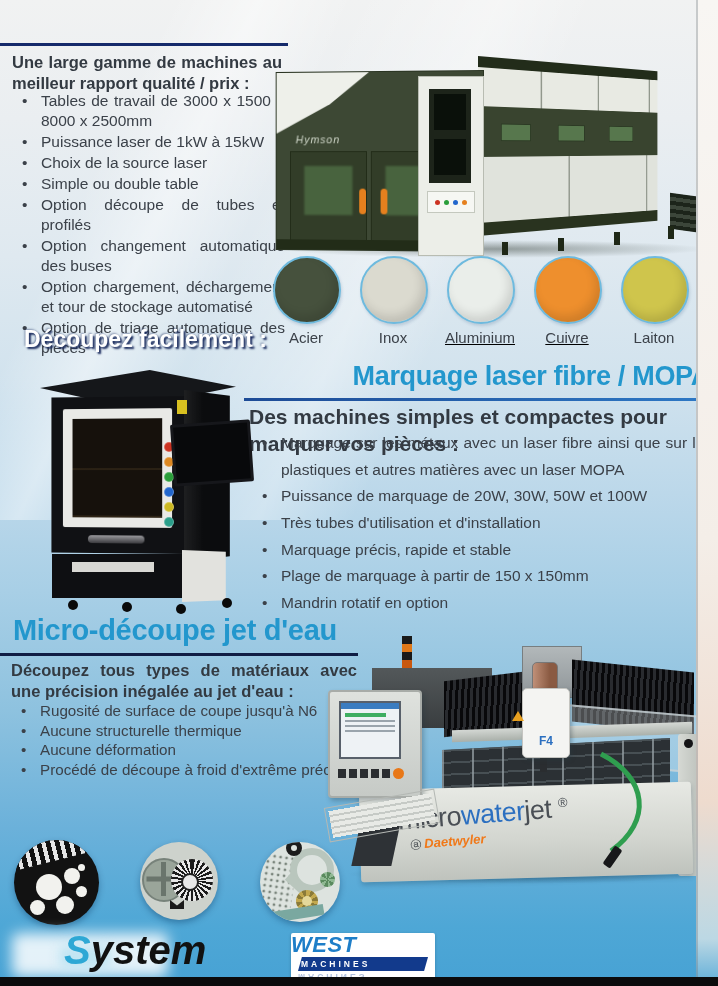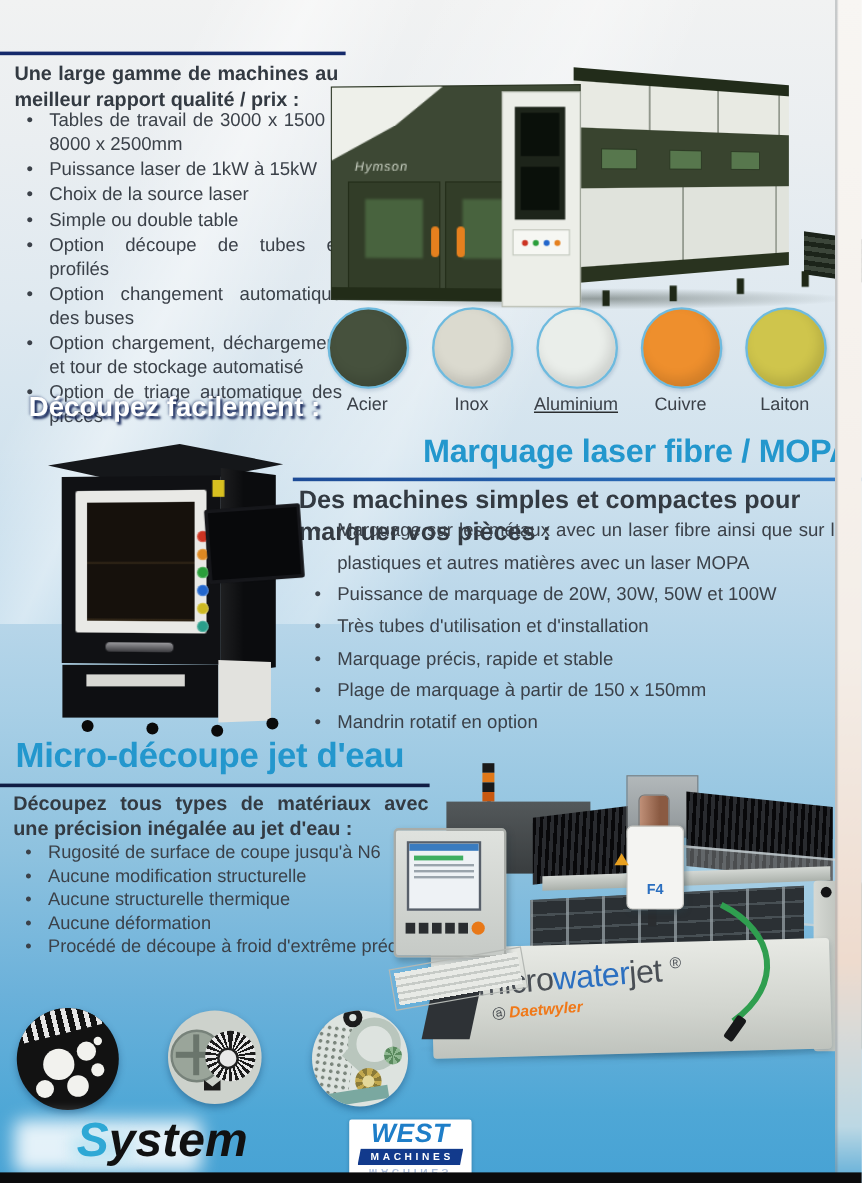--- a/index.html
+++ b/index.html
@@ -183,22 +183,22 @@
   .sc3-blackhole{position:absolute;left:31px;top:3px;width:6px;height:6px;border-radius:50%;background:#dde3df;}
   .sc3-green{position:absolute;left:60px;top:30px;width:15px;height:15px;border-radius:50%;
     background:repeating-conic-gradient(#5a8a5e 0 30deg,#8fb892 30deg 60deg);}
   .sc3-teal{position:absolute;left:-2px;bottom:2px;width:66px;height:11px;background:#7aa8a0;transform:rotate(-9deg);}
 
   
   .sys-blur{left:12px;top:933px;width:156px;height:44px;background:rgba(255,255,255,.85);filter:blur(7px);border-radius:6px;}
   .sys-blur2{left:60px;top:946px;width:50px;height:22px;background:#bfe4f2;filter:blur(6px);}
   #system-logo{left:64px;top:928px;font-size:40px;font-style:italic;font-weight:bold;color:#111;letter-spacing:0;}
   #system-logo .s{color:#2ea8d5;}
-  #west-logo{left:291px;top:933px;width:102px;height:50px;background:#fff;border-radius:2px;
-    box-shadow:0 1px 3px rgba(10,40,70,.3);text-align:center;}
+  #west-logo{left:291px;top:933px;width:144px;height:50px;background:#fff;border-radius:2px;
+    box-shadow:0 1px 3px rgba(10,40,70,.3);text-align:left;}
   .west-word{color:#1e7ec8;font-weight:bold;font-style:italic;font-size:22px;line-height:24px;letter-spacing:.5px;}
   .machines-band{margin:0 7px;background:#123a8c;color:#fff;font-size:8.5px;font-weight:bold;letter-spacing:3px;
     padding:2px 0 2px 3px;clip-path:polygon(3% 0,100% 0,97% 100%,0 100%);}
   .machines-reflect{margin:1px 7px 0;color:#5d7fba;font-size:8.5px;font-weight:bold;letter-spacing:3px;
     transform:scaleY(-1);opacity:.5;}
 </style>
 </head>
 <body>
 
 <div id="page">
@@ -270,21 +270,21 @@
       <span class="lbl">Acier</span>
     </div>
     <div class="mat" style="left:360px;top:256px;">
       <div class="swatch" style="background-color: rgb(219, 218, 207);"></div>
       <span class="lbl">Inox</span>
     </div>
     <div class="mat" style="left:447px;top:256px;text-decoration:underline;">
       <div class="swatch" style="background-color: rgb(234, 238, 234);"></div>
       <span class="lbl">Aluminium</span>
     </div>
-    <div class="mat" style="left:534px;top:256px;">
+    <div class="mat" style="left:534px;top:256px;text-decoration:underline;">
       <div class="swatch" style="background-color: rgb(238, 143, 45);"></div>
       <span class="lbl">Cuivre</span>
     </div>
     <div class="mat" style="left:621px;top:256px;">
       <div class="swatch" style="background-color: rgb(207, 197, 76);"></div>
       <span class="lbl">Laiton</span>
     </div>
   </div>
 
   <div class="abs" id="banner">Découpez facilement :</div>
@@ -331,21 +331,20 @@
     <div class="mk-wheel" style="left:150px;top:244px;"></div>
     <div class="mk-wheel" style="left:196px;top:238px;"></div>
   </div>
 
   <div class="abs h-blue" id="h3">Micro-découpe jet d'eau</div>
   <div class="abs" id="h3-line"></div>
   <div class="abs intro" id="intro-waterjet">Découpez tous types de matériaux avec une précision inégalée au jet d'eau :</div>
 
   <ul class="bullets abs" id="list-waterjet">
     <li>Rugosité de surface de coupe jusqu'à N6</li>
-    <li>Aucune modification structurelle</li>
     <li>Aucune structurelle thermique</li>
     <li>Aucune déformation</li>
     <li>Procédé de découpe à froid d'extrême précision</li>
   </ul>
 
   <div class="abs" id="waterjet-machine">
     <div class="abs wj-shadow"></div>
     <div class="abs wj-tower">
       <i style="background:#1a1a1a;"></i>
       <i style="background:#e07818;"></i>

